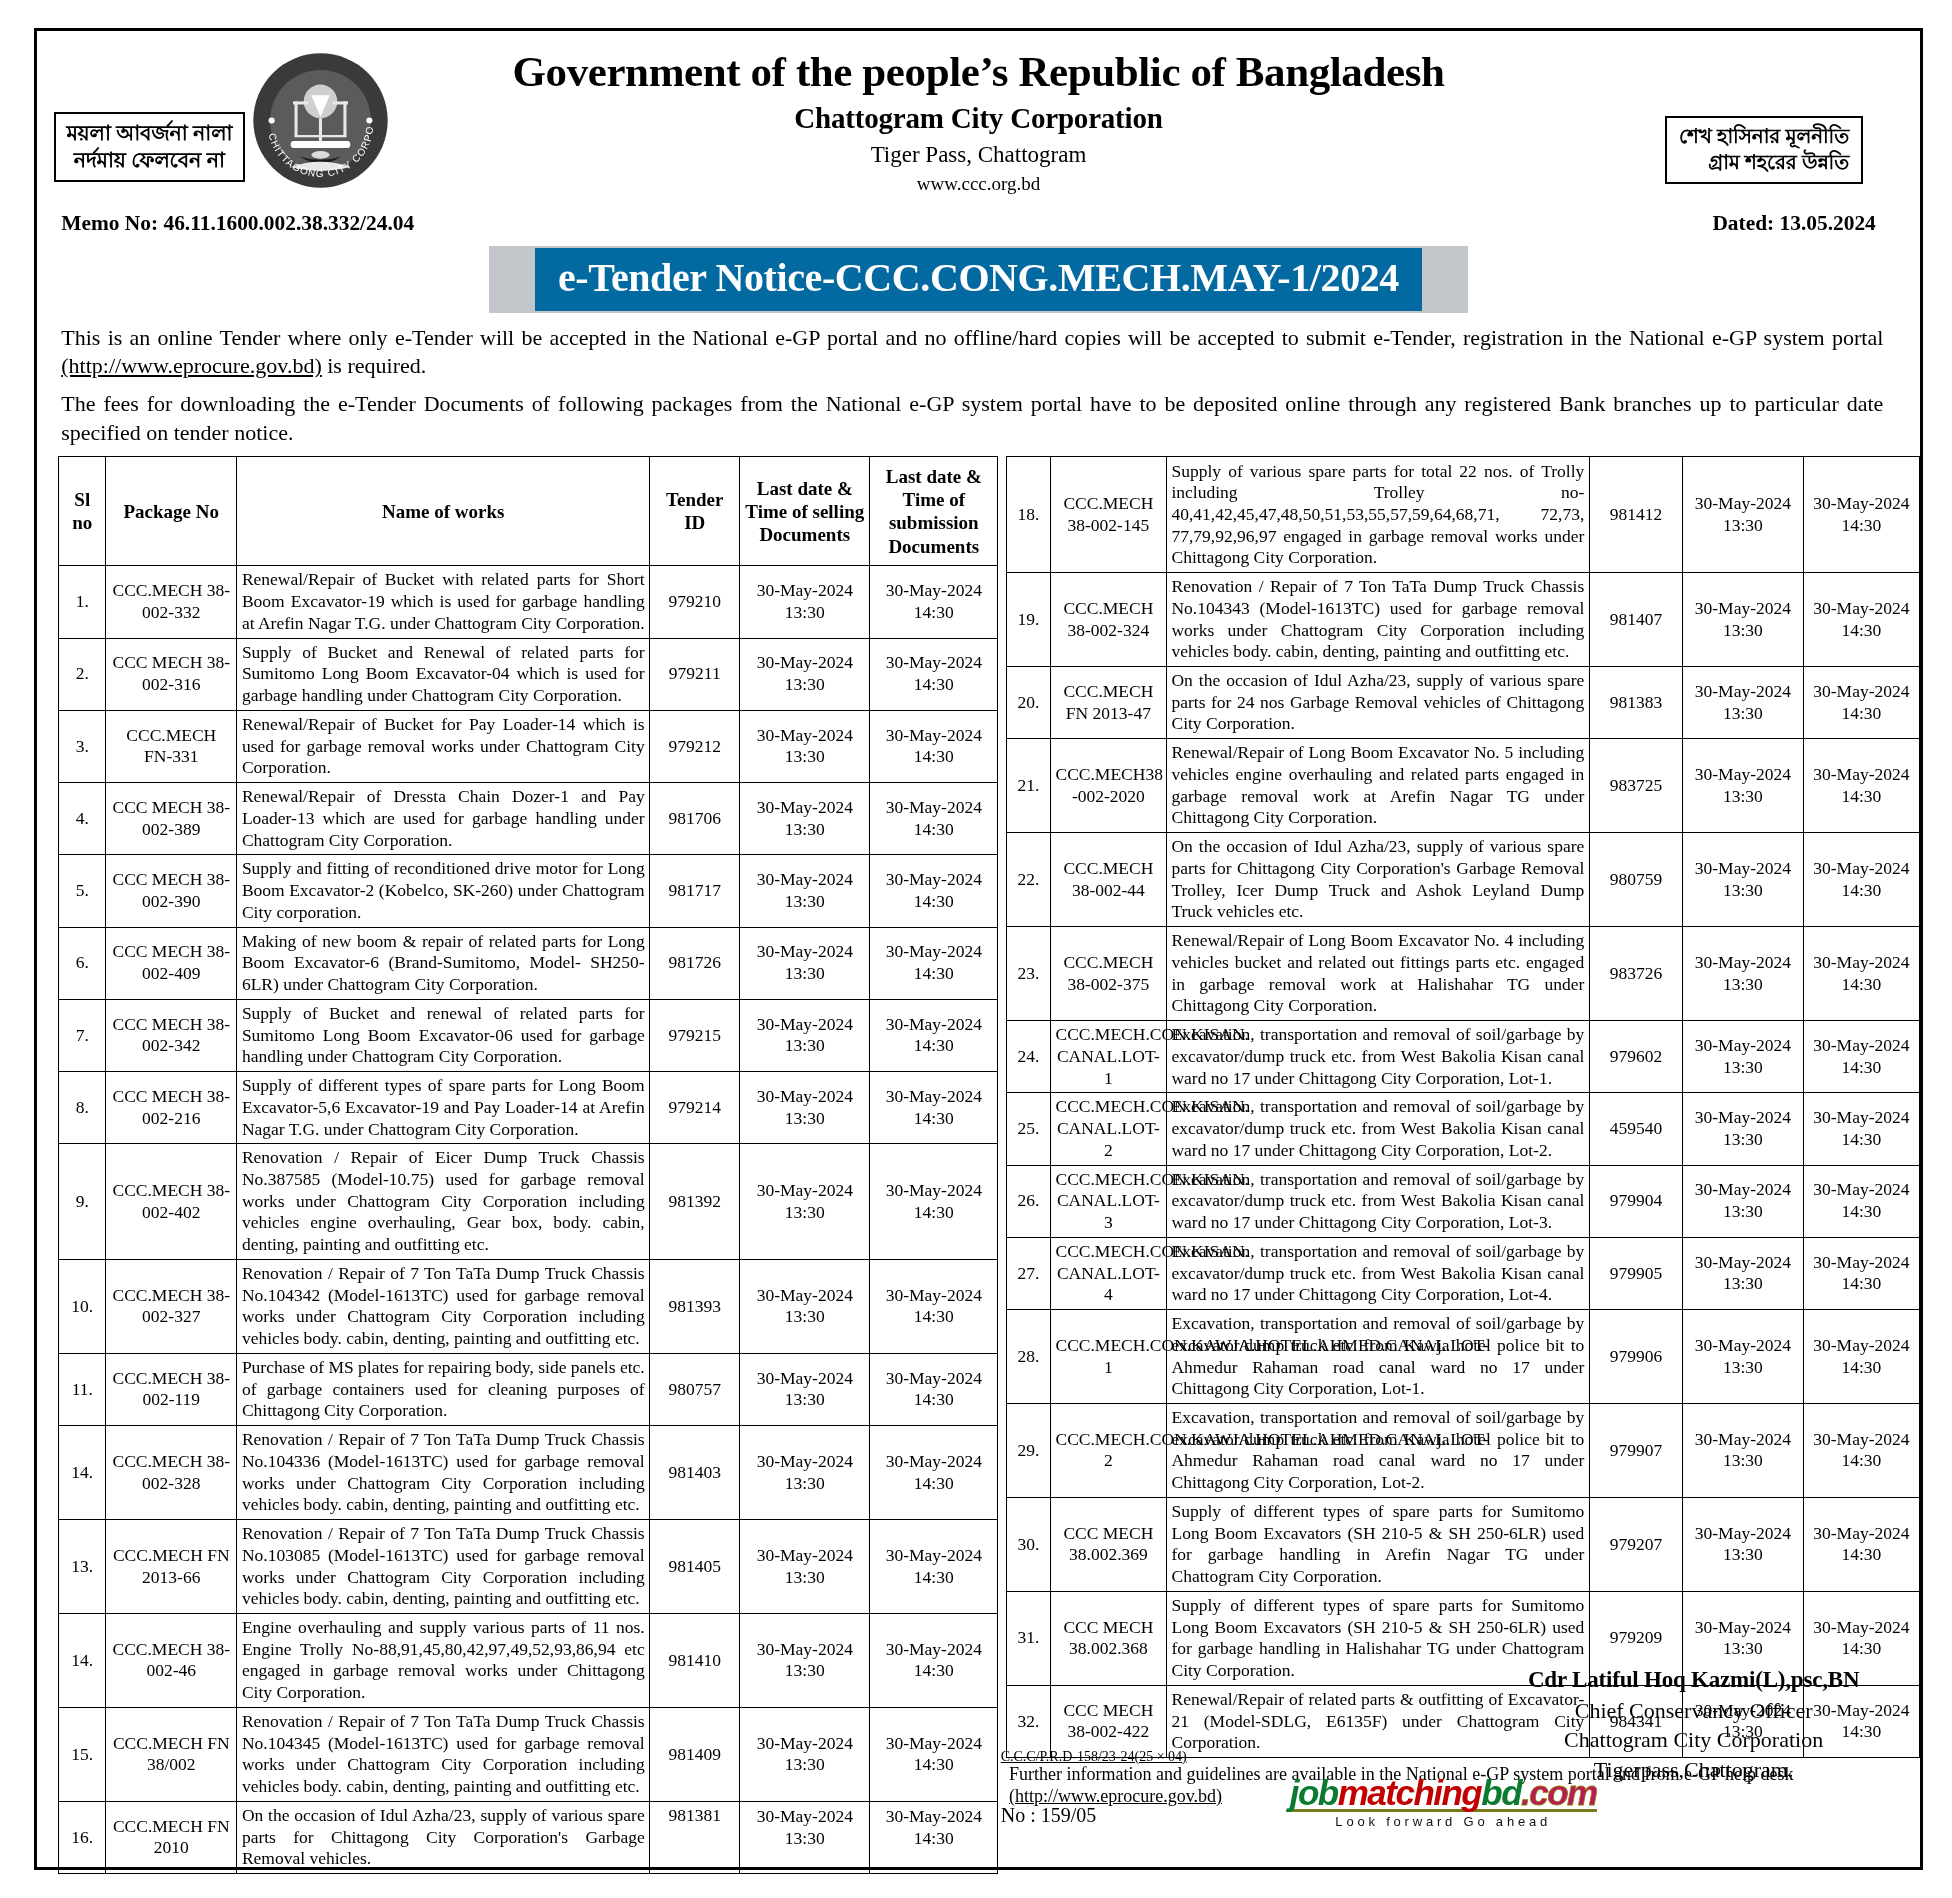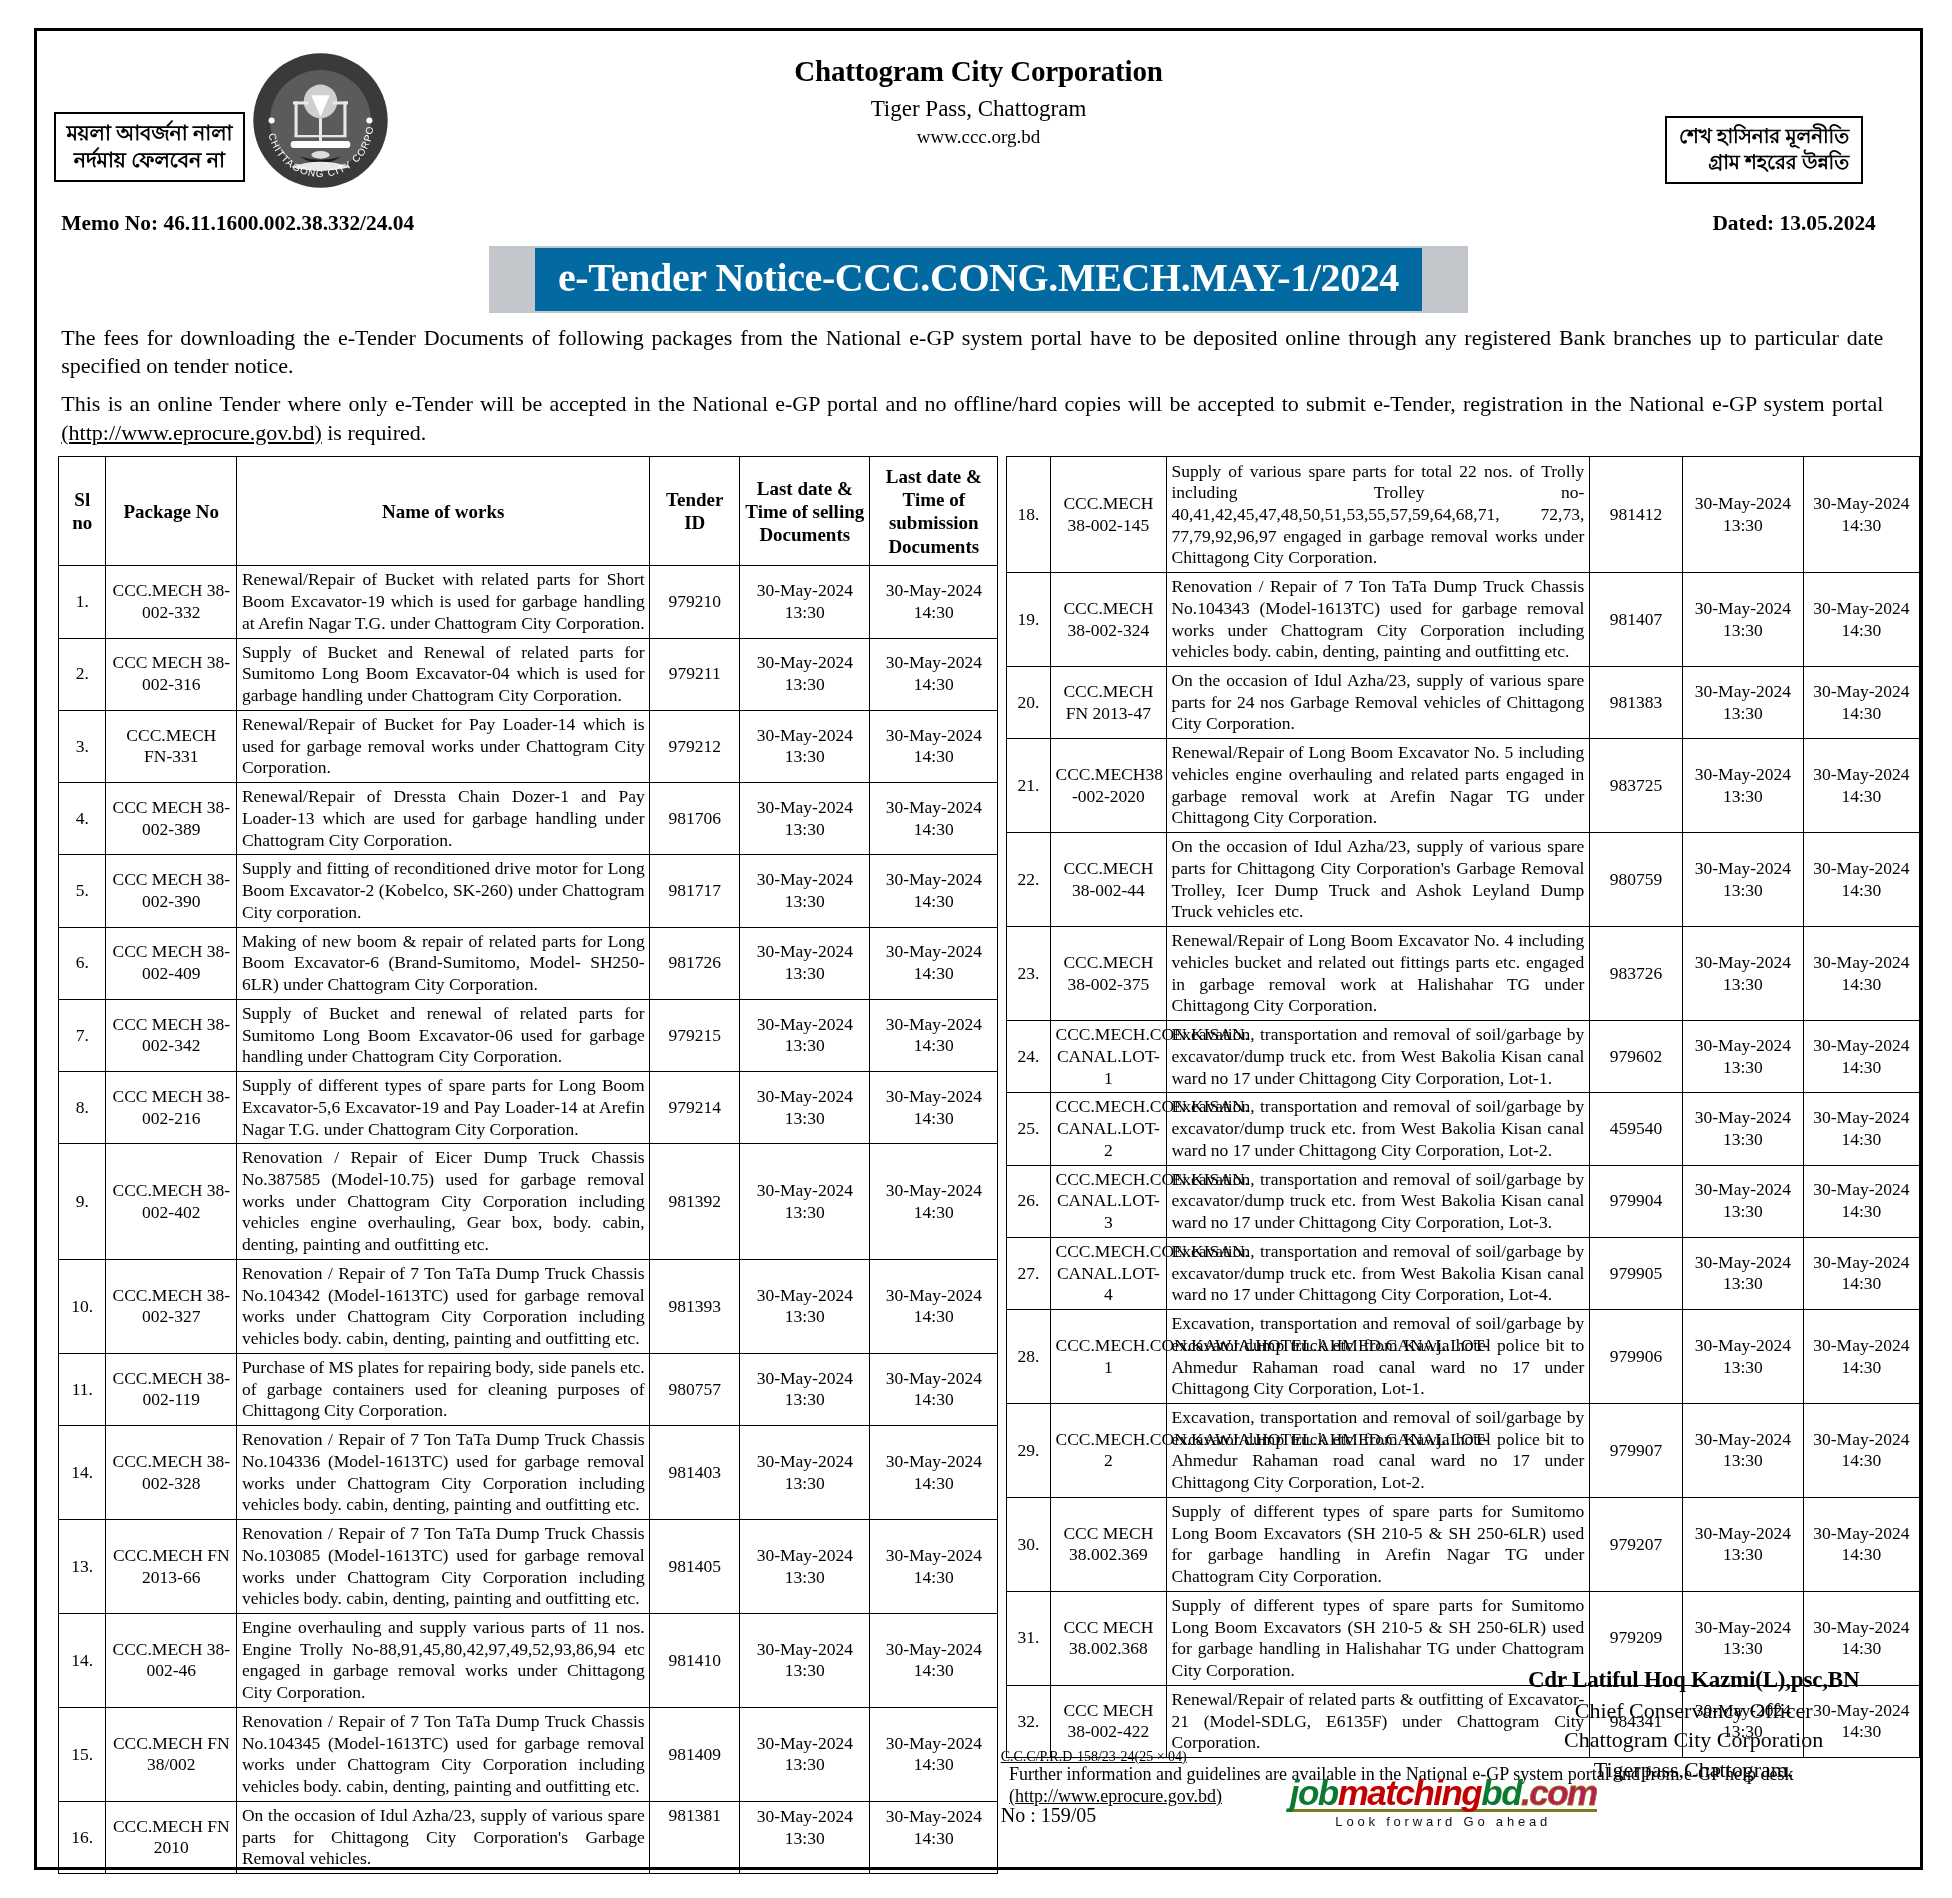--- a/index.html
+++ b/index.html
@@ -234,40 +234,41 @@
           </text>
         </svg>
       </div>
 
       <div class="slogan-right">
         <div>শেখ হাসিনার মূলনীতি</div>
         <div>গ্রাম শহরের উন্নতি</div>
       </div>
 
       <div class="titles">
+        <div class="t-gov">Government of the people’s Republic of Bangladesh</div>
         <div class="t-ccc">Chattogram City Corporation</div>
         <div class="t-addr">Tiger Pass, Chattogram</div>
         <div class="t-web">www.ccc.org.bd</div>
       </div>
     </div>
 
     <div class="memorow">
       <div class="memo-no">Memo No: 46.11.1600.002.38.332/24.04</div>
       <div class="dated">Dated: 13.05.2024</div>
     </div>
 
     <div class="banner-wrap">
       <div class="banner-outer">
         <div class="banner-inner">e-Tender Notice-CCC.CONG.MECH.MAY-1/2024</div>
       </div>
     </div>
 
     <div class="intro">
+      <p><span>This is an online Tender where only e-Tender will be accepted in the National e-GP portal and no offline/hard copies will be accepted to submit e-Tender, registration in the National e-GP system portal </span><span class="u">(http://www.eprocure.gov.bd)</span><span> is required.</span></p>
       <p>The fees for downloading the e-Tender Documents of following packages from the National e-GP system portal have to be deposited online through any registered Bank branches up to particular date specified on tender notice.</p>
-      <p><span>This is an online Tender where only e-Tender will be accepted in the National e-GP portal and no offline/hard copies will be accepted to submit e-Tender, registration in the National e-GP system portal </span><span class="u">(http://www.eprocure.gov.bd)</span><span> is required.</span></p>
     </div>
 
     <div class="tables">
 
       <div class="tcol left">
         <table class="tbl left">
           <colgroup>
             <col class="w-sl">
               <col class="w-pkg">
               <col class="w-work">

